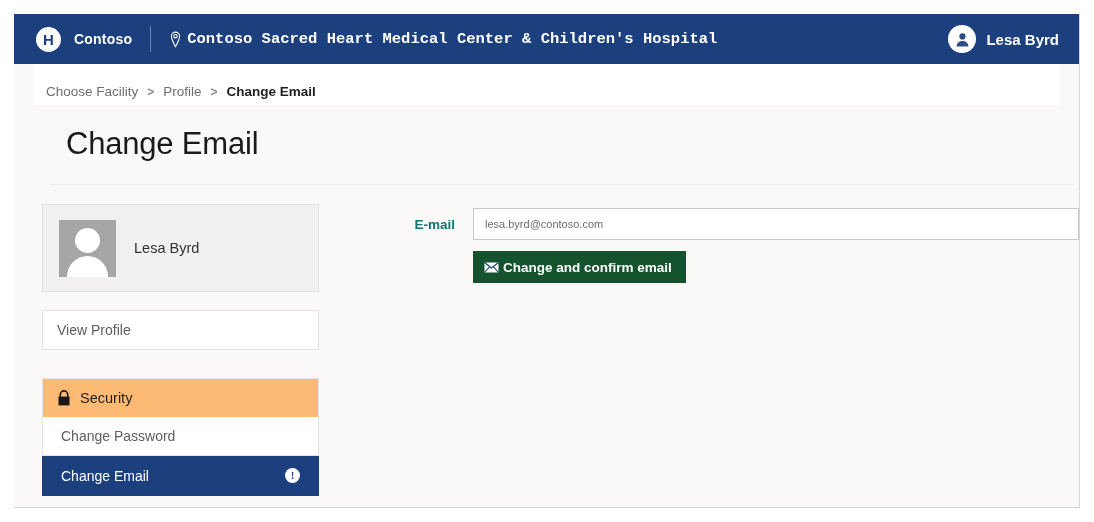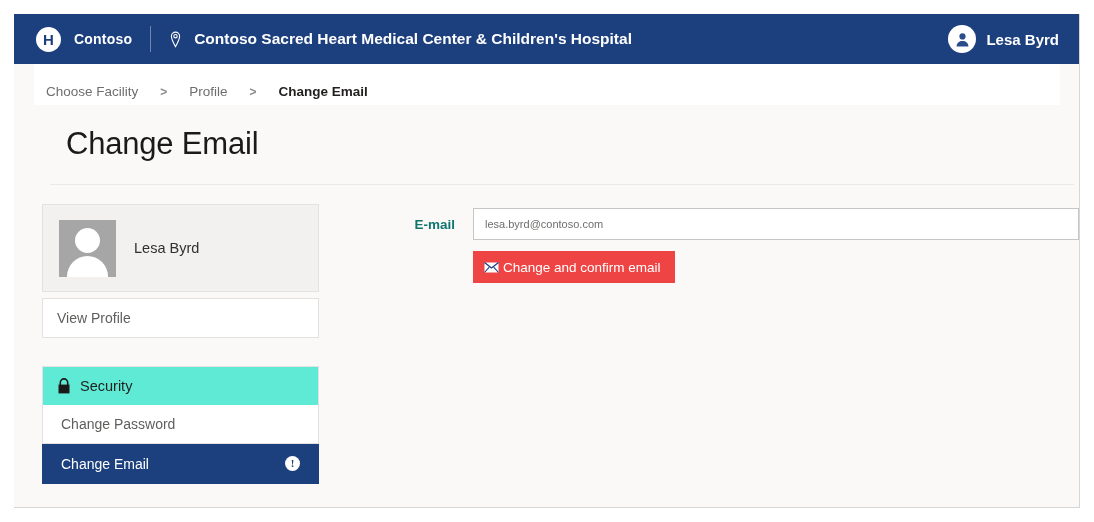--- a/index.html
+++ b/index.html
@@ -51,24 +51,25 @@
     letter-spacing: .2px;
   }
   .vdivider {
     width: 1px; height: 26px;
     background: #6d86ad;
     margin: 0 18px;
   }
   .facility { display: flex; align-items: center; }
   .facility .pin { width: 13px; height: 17px; display:block; }
   .facility-name {
-    margin-left: 12px;
+    margin-left: 5px;
     font-size: 15.5px;
     font-weight: bold;
     white-space: nowrap;
+    font-family: Liberation Mono, monospace;
   }
   .user-block {
     position: absolute;
     right: 20px; top: 0; height: 50px;
     display: flex; align-items: center;
   }
   .avatar-round {
     width: 28px; height: 28px;
     border-radius: 50%;
     background: #ffffff;
@@ -77,21 +78,21 @@
   .avatar-round svg { width: 17px; height: 17px; display:block; }
   .user-name { margin-left: 10px; font-size: 15px; font-weight: bold; }
 
   
   .breadcrumb {
     margin: 0 20px;
     padding: 20px 12px 6px 12px;
     font-size: 13.5px;
     color: #7a7a7a;
     background: #ffffff;
-    display: flex; align-items: center; gap: 22px;
+    display: flex; align-items: center; gap: 9px;
     width: 1026px;
   }
   .crumb { color: #6e6e6e; }
   .crumb.current { color: #201f1e; font-weight: bold; }
   .crumb-sep { color: #8a8a8a; font-weight: bold; font-size: 12px; }
 
   
   .page-title {
     margin: 21px 0 0 52px;
     font-size: 31px;
@@ -151,28 +152,28 @@
 
   
   .nav-item {
     height: 40px;
     display: flex; align-items: center;
     padding: 0 14px;
     font-size: 14px;
     background: #ffffff;
     border: 1px solid #e4e2e0;
     color: #5f5e5c;
-    margin-top: 6px;
+    margin-top: 18px;
   }
   .nav-group { margin-top: 28px; }
   .nav-header {
     height: 39px;
     display: flex; align-items: center;
     padding: 0 14px;
-    background: #5eead4;
+    background: #fdba74;
     border: 1px solid #e4e2e0;
     border-bottom: none;
     font-size: 14.5px;
     color: #201f1e;
   }
   .nav-header .lock { width: 14px; height: 16px; display: block; }
   .nav-header span.lbl { margin-left: 9px; }
   .nav-row {
     height: 39px;
     display: flex; align-items: center;
@@ -217,26 +218,26 @@
     background: #ffffff;
     font-family: "Liberation Sans", sans-serif;
     font-size: 11px;
     color: #a16207;
     padding: 0 11px;
   }
   .email-input::placeholder { color: #706e6c; }
   .submit-row { margin-left: 82px; margin-top: 11px; }
   .submit-btn {
     height: 32px;
-    background: #ef4444;
+    background: #14532d;
     border: none;
     color: #ffffff;
     font-family: "Liberation Sans", sans-serif;
     font-size: 13.5px;
-    font-weight: normal;
+    font-weight: bold;
     padding: 0 14px 0 11px;
     display: inline-flex; align-items: center;
     cursor: pointer;
   }
   .submit-btn .mail { width: 15px; height: 11px; display:block; margin-right: 4px; }
 </style>
 </head>
 <body>
 
 <div id="app">

